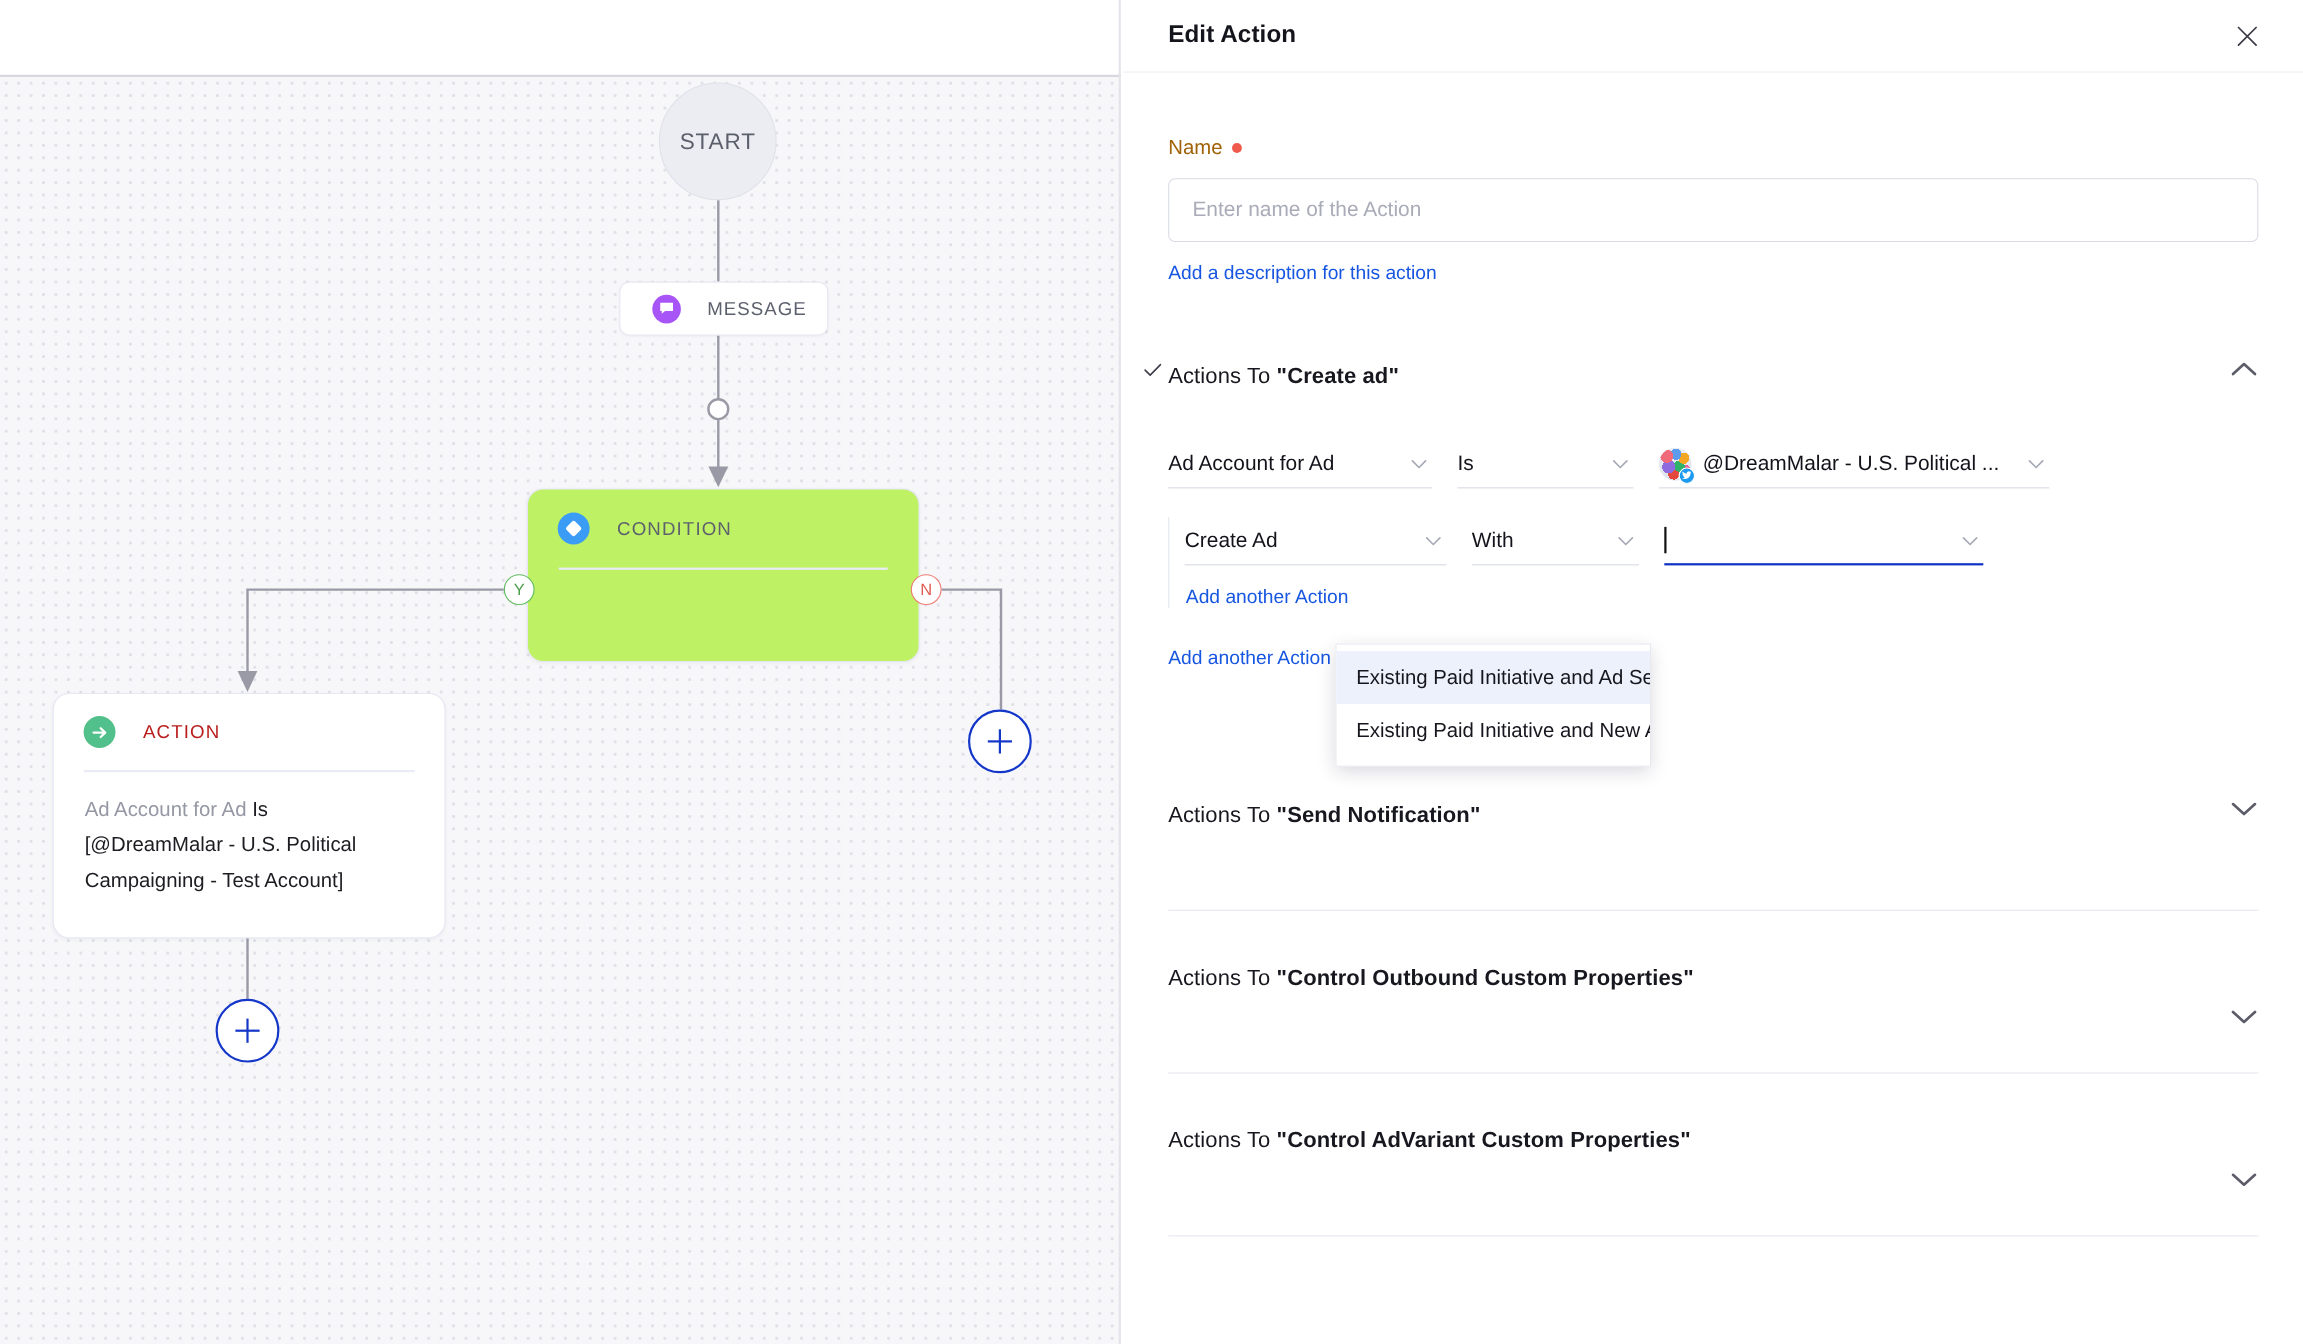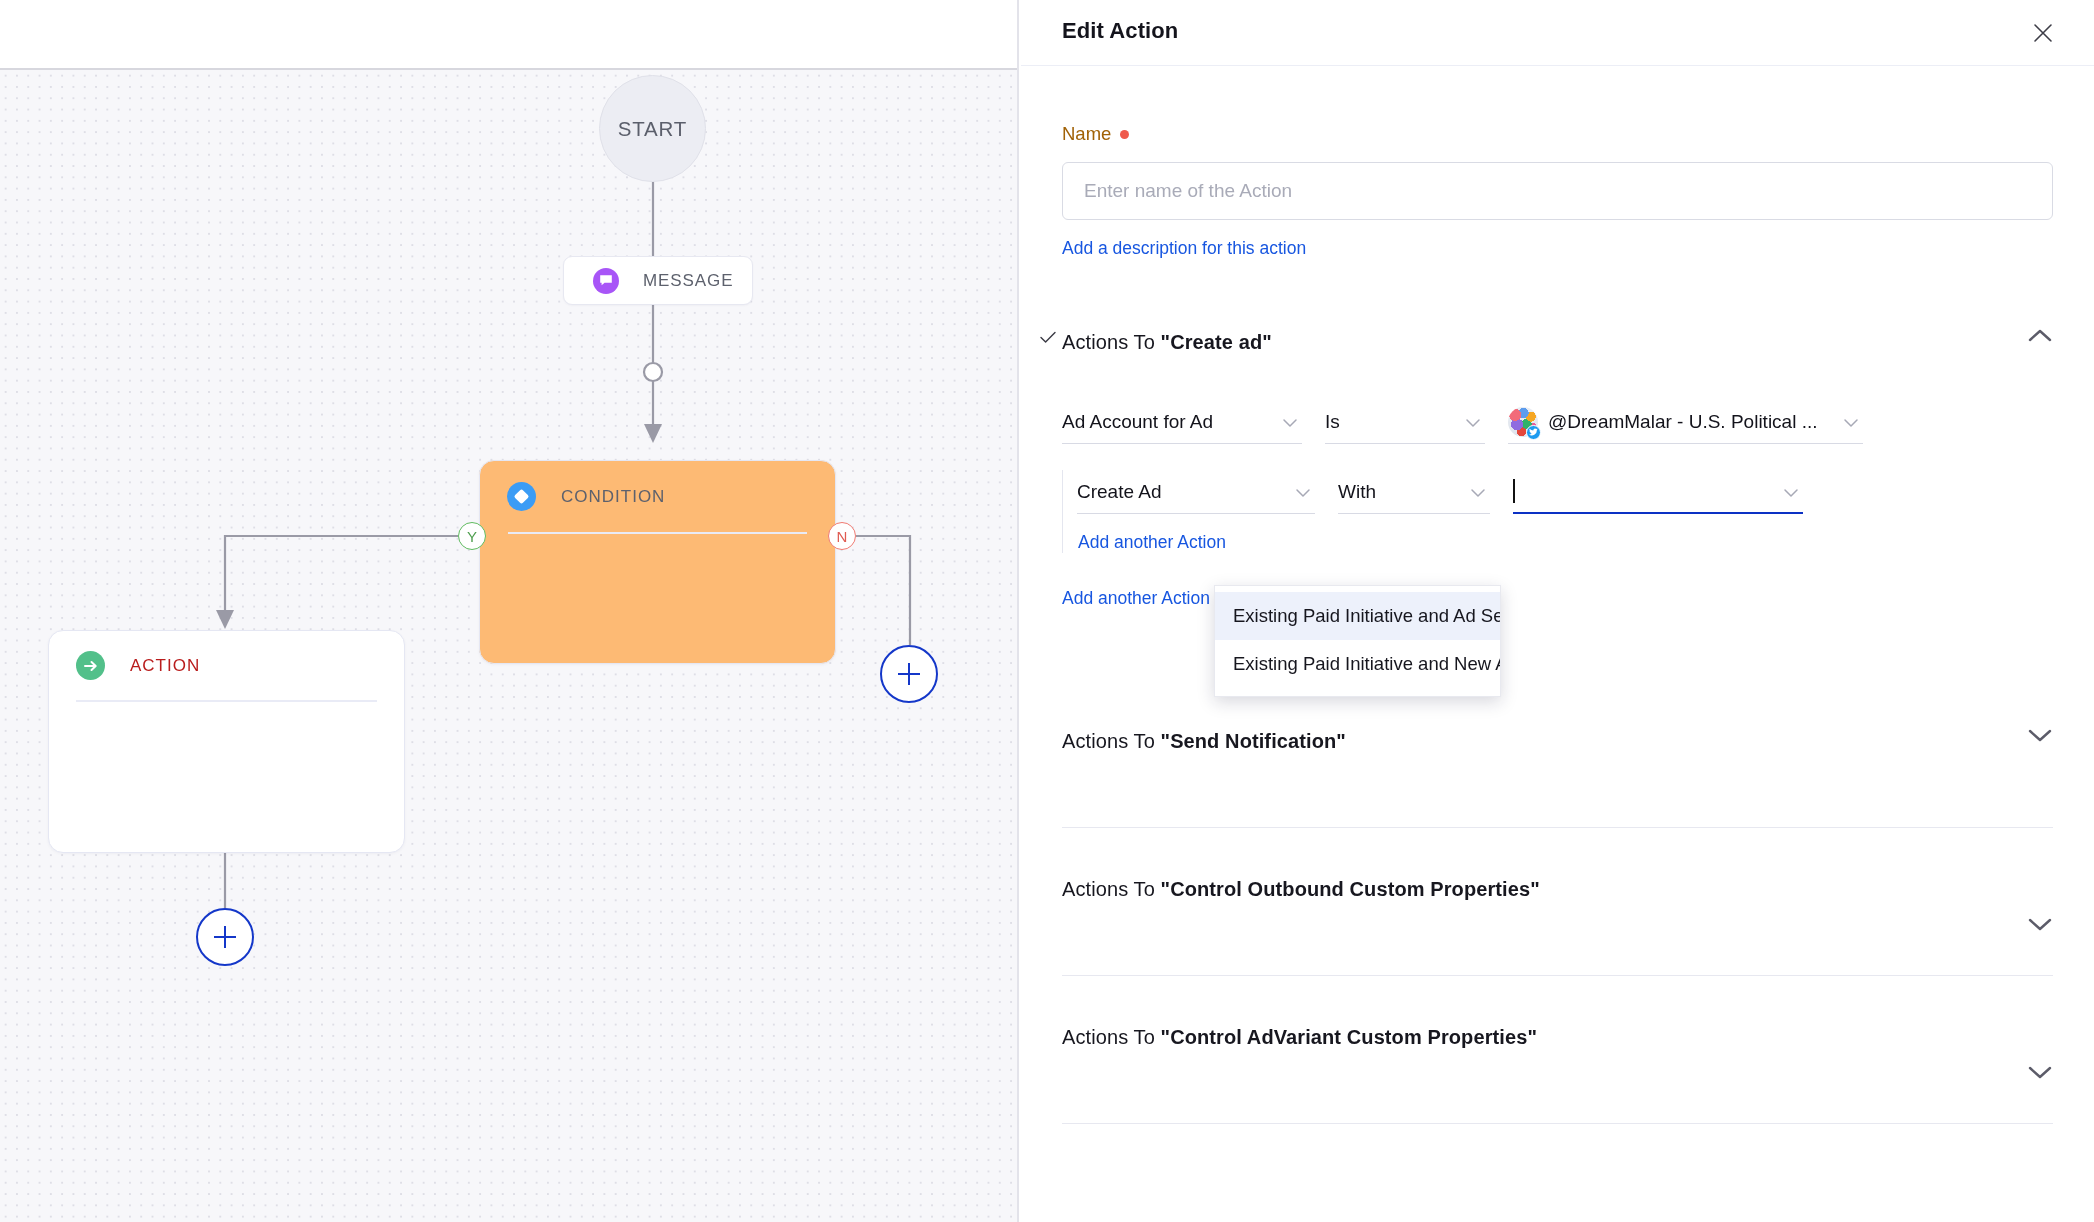--- a/index.html
+++ b/index.html
@@ -61,26 +61,25 @@
     display: flex; align-items: center; justify-content: center;
   }
   .msg-icon svg { display: block; }
   .node-message .node-label {
     margin-left: 24px; font-size: 17px; letter-spacing: 0.9px; color: #5d616d;
   }
 
   .node-condition {
     position: absolute;
     left: 479px; top: 444px;
-    width: 357px; height: 204px;
-    background: #fdba74;
+    width: 357px; height: 158px;
+    background: #bef264;
     border: 1.5px solid #e5e7f3;
     border-radius: 15px;
     box-shadow: 0 1px 3px rgba(60,60,100,0.05);
-    margin-top: 16px;
   }
   .cond-head { display: flex; align-items: center; padding: 21px 0 0 27px; }
   .cond-icon {
     width: 29px; height: 29px; border-radius: 50%;
     background: #3b9cf5; display: flex; align-items: center; justify-content: center;
   }
   .cond-icon i {
     display: block; width: 11px; height: 11px; background: #ffffff;
     transform: rotate(45deg); border-radius: 2px;
   }
@@ -354,20 +353,25 @@
     <div class="node-action">
       <div class="act-head">
         <span class="act-icon">
           <svg width="16" height="14" viewBox="0 0 16 14">
             <path d="M2 7h10M8.5 3l4.2 4-4.2 4" stroke="#ffffff" stroke-width="2" fill="none" stroke-linecap="round" stroke-linejoin="round"></path>
           </svg>
         </span>
         <span class="node-label">ACTION</span>
       </div>
       <div class="act-rule"></div>
+      <div class="act-body">
+        <span class="dim">Ad Account for Ad</span>
+        <span>Is</span>
+        <span>[@DreamMalar - U.S. Political Campaigning - Test Account]</span>
+      </div>
     </div>
 
     <div class="plus-btn" id="plus-left"></div>
     <div class="plus-btn" id="plus-right"></div>
   </div>
 
   <div id="panel">
 
     <div id="panel-header">
       <div id="panel-title">Edit Action</div>

